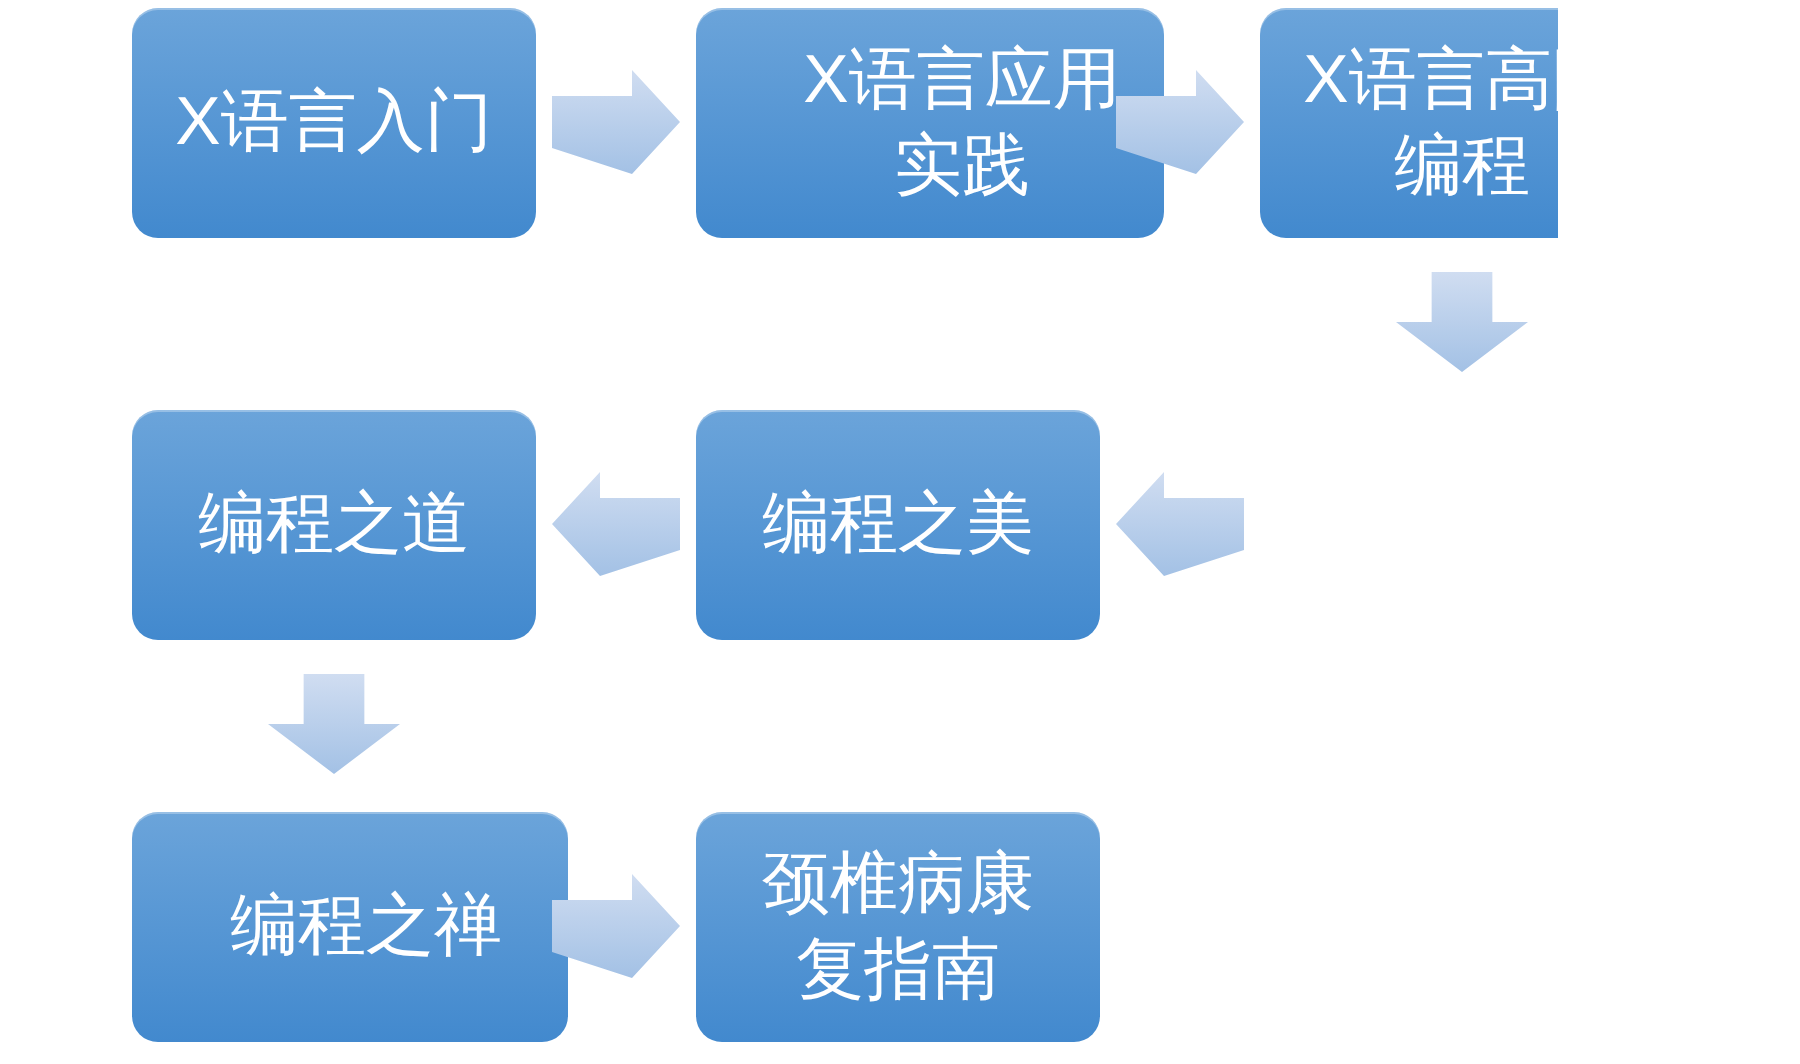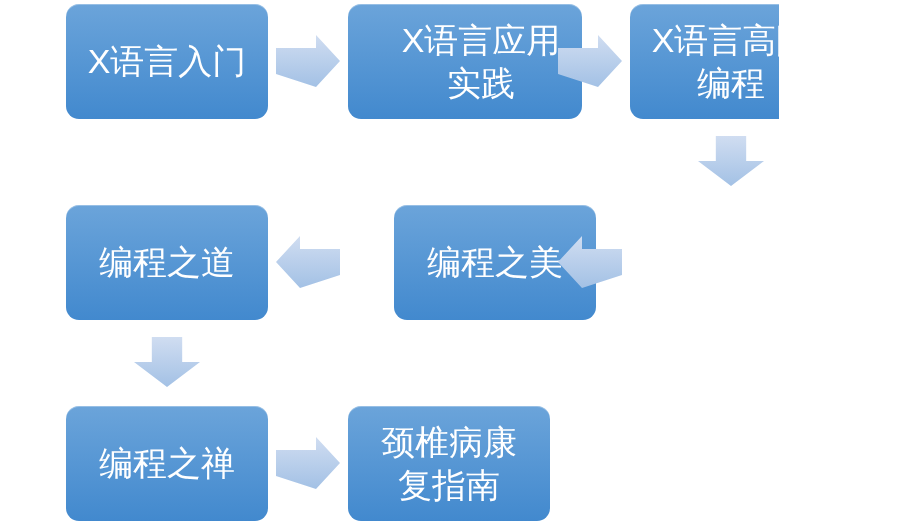--- a/index.html
+++ b/index.html
@@ -49,23 +49,23 @@
   .arrow.down {
     width: 66px;
     height: 50px;
     clip-path: polygon(27% 0%, 73% 0%, 73% 50%, 100% 50%, 50% 100%, 0% 50%, 27% 50%);
   }
   
   .p-n1 { left: 66px;  top: 4px; }
   .p-n2 { left: 348px; top: 4px; padding-left: 32px; }
   .p-n3 { left: 630px; top: 4px; }
   .p-n4 { left: 630px; top: 205px; }
-  .p-n5 { left: 348px; top: 205px; margin-left: 46px; }
+  .p-n5 { left: 348px; top: 205px; }
   .p-n6 { left: 66px;  top: 205px; }
-  .p-n7 { left: 66px;  top: 406px; }
+  .p-n7 { left: 66px;  top: 406px; padding-left: 16px; }
   .p-n8 { left: 348px; top: 406px; }
   .p-a1 { left: 276px; top: 35px; }
   .p-a2 { left: 558px; top: 35px; }
   .p-a3 { left: 698px; top: 136px; }
   .p-a4 { left: 558px; top: 236px; }
   .p-a5 { left: 276px; top: 236px; }
   .p-a6 { left: 134px; top: 337px; }
   .p-a7 { left: 276px; top: 437px; }
 </style>
 </head>

